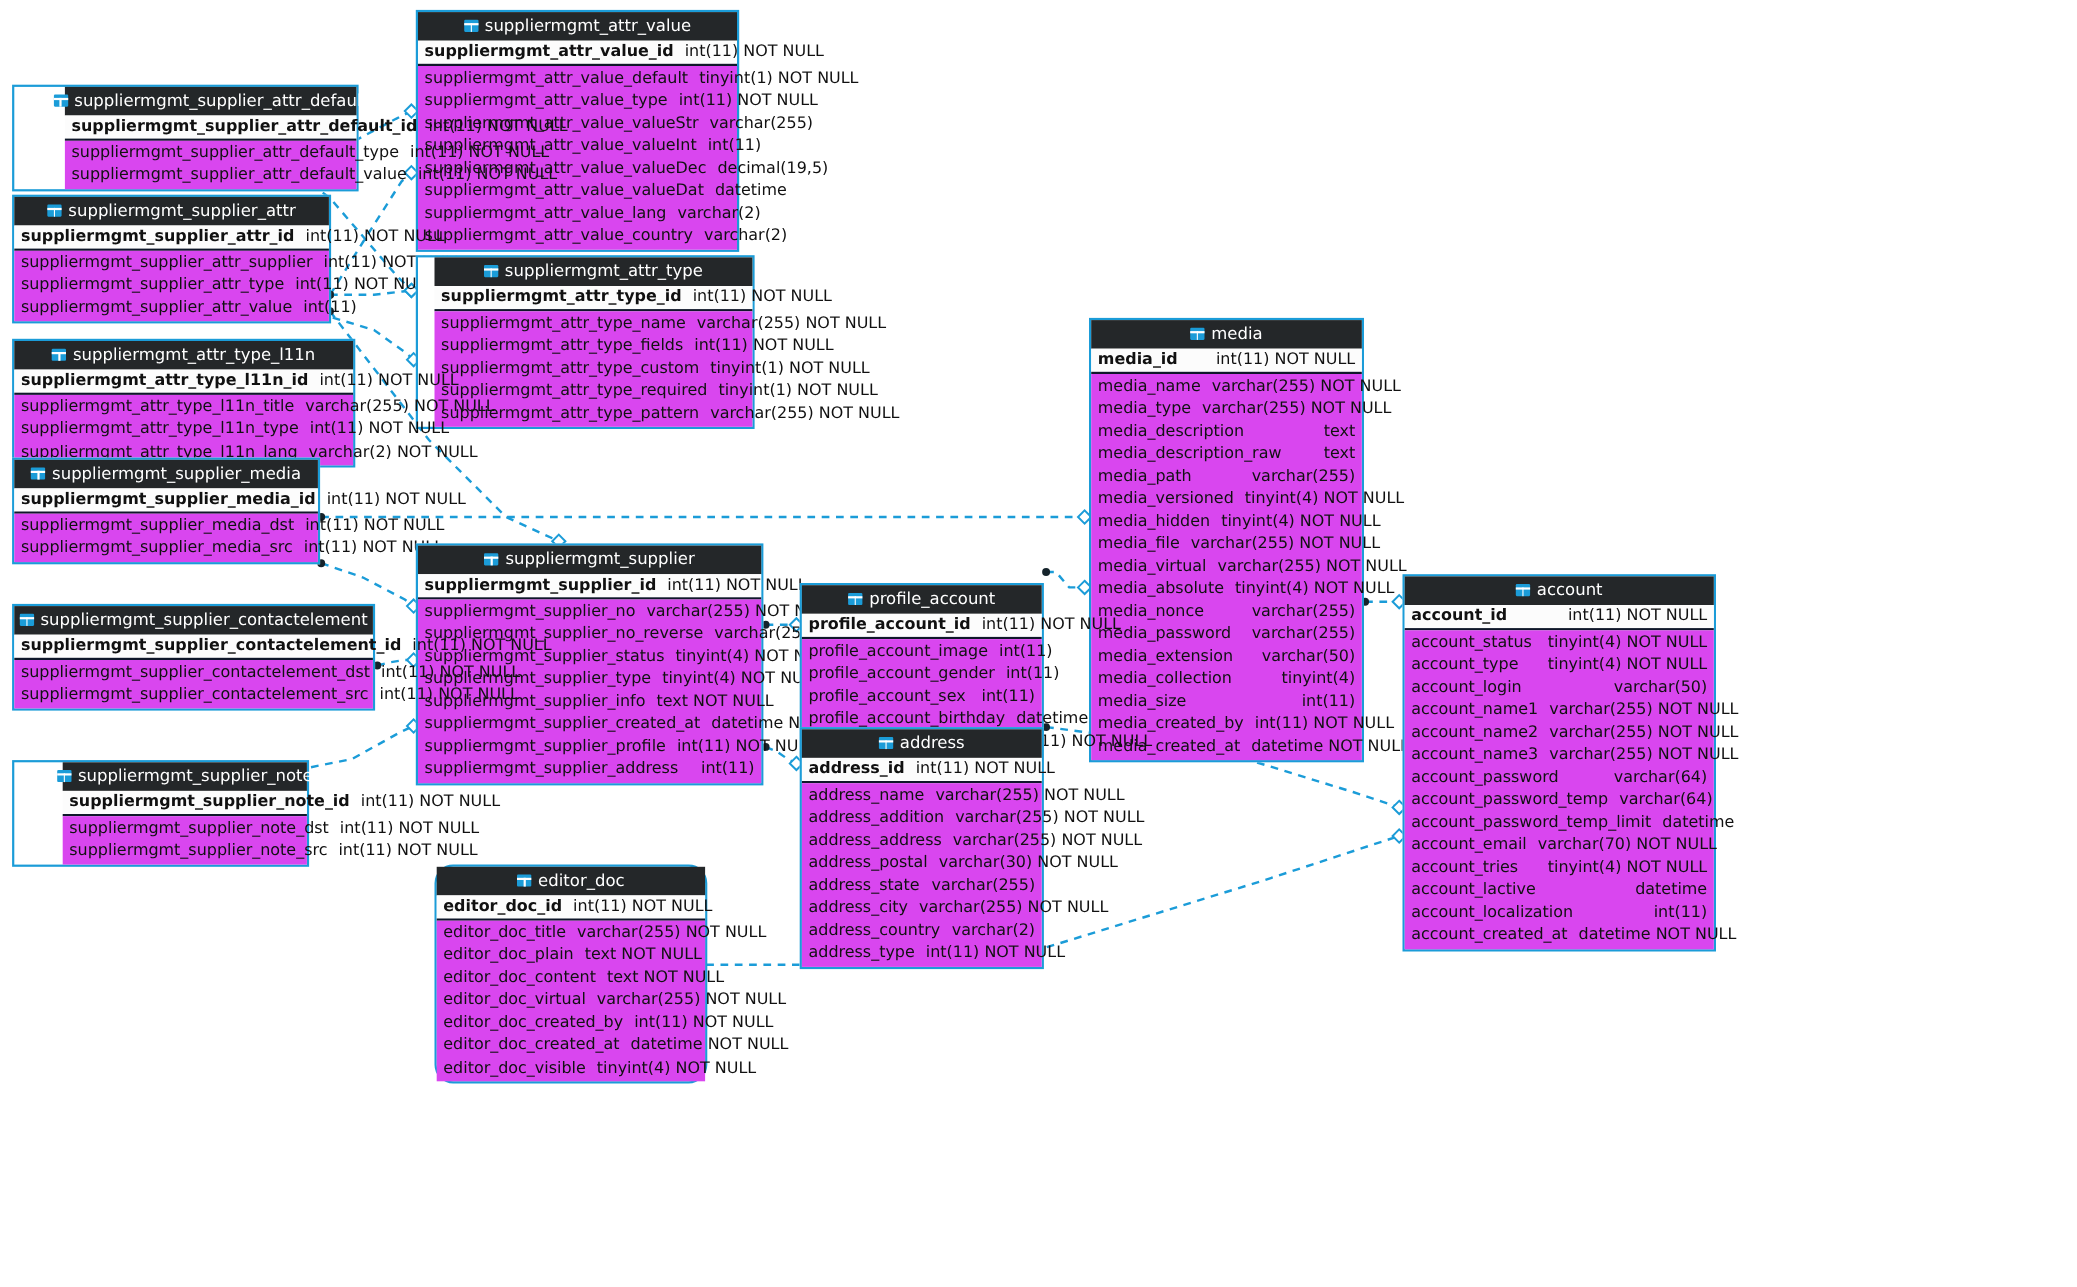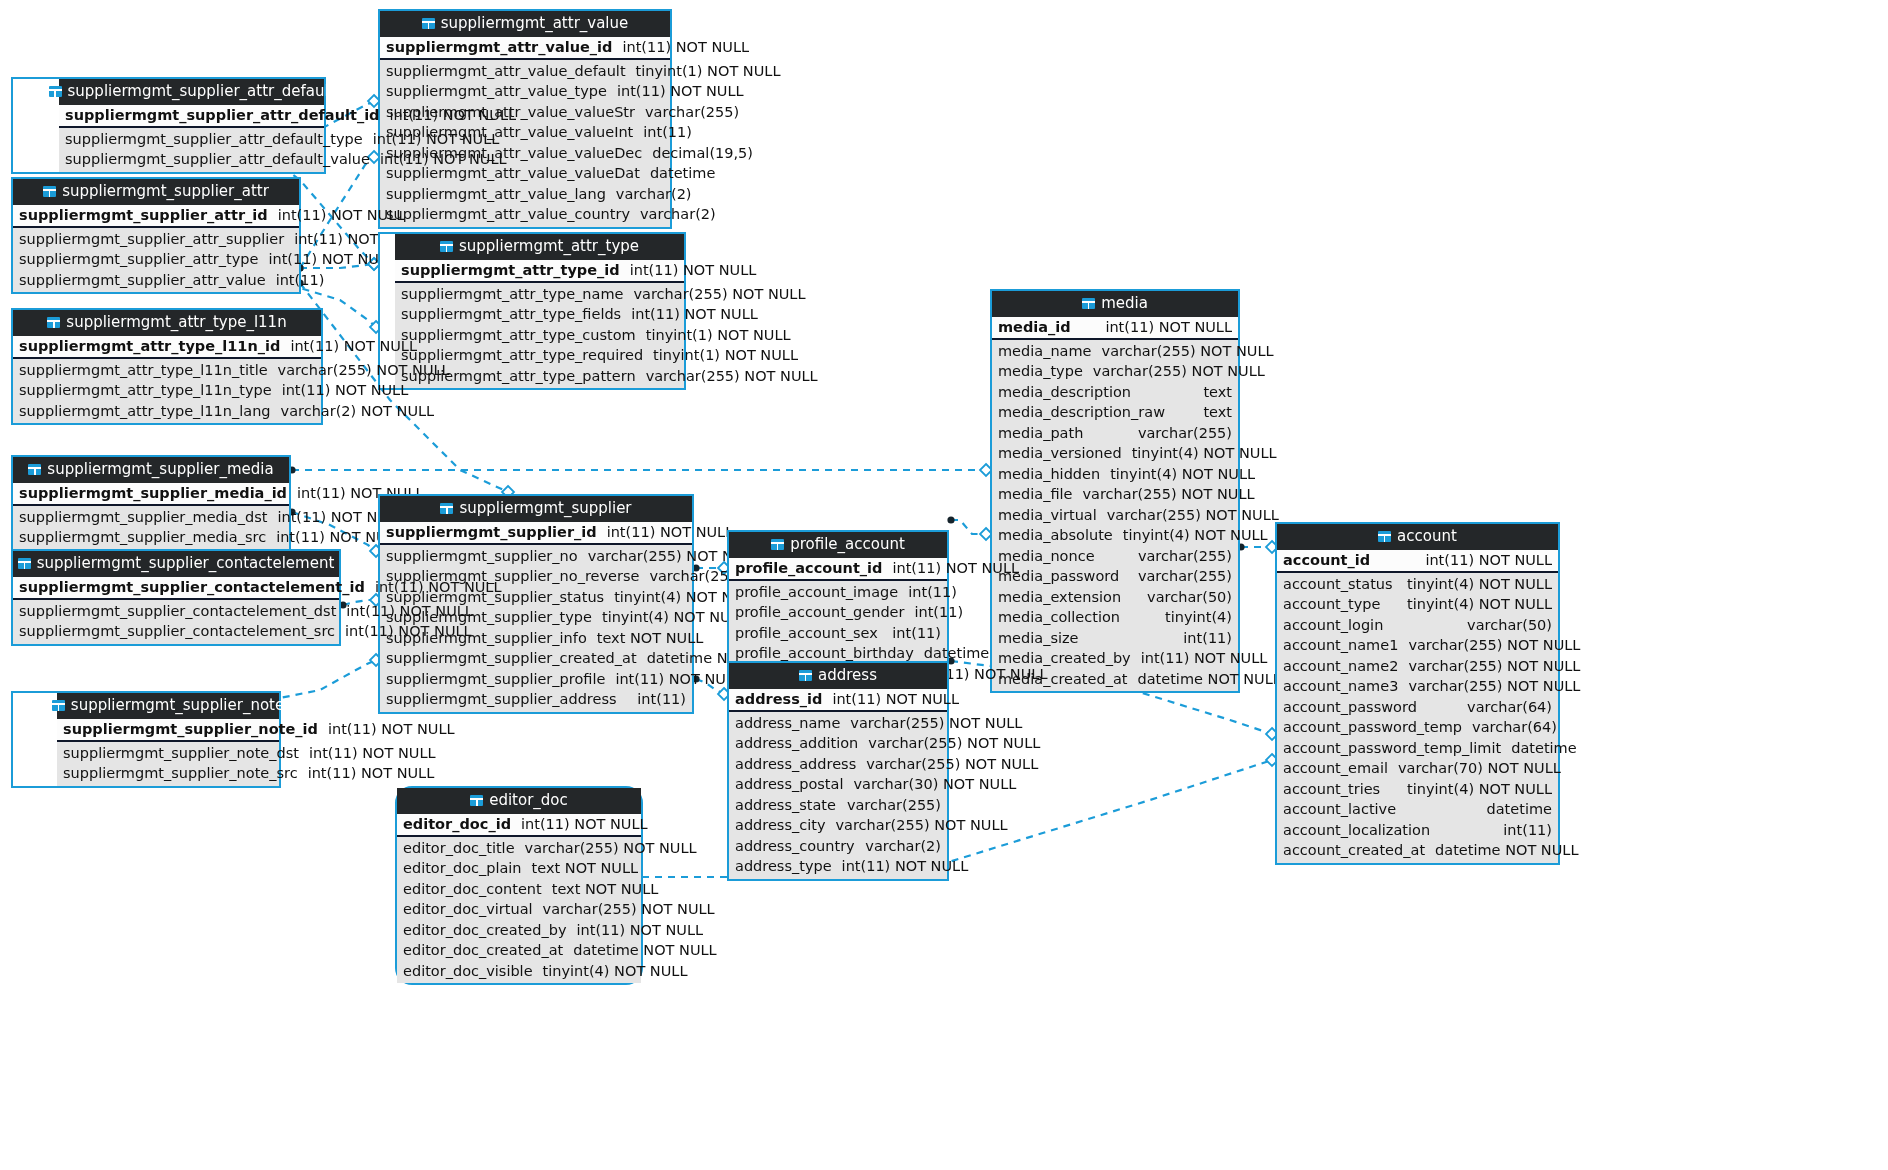--- a/index.html
+++ b/index.html
@@ -43,21 +43,21 @@
   .col{
     display:flex;justify-content:space-between;align-items:baseline;
     padding:3px 6px 3px 6px;
     white-space:nowrap;
     color:#111111;
     gap:10px;
   }
   .col .cname{font-weight:400;}
   .pk-row .cname{font-weight:bold;}
   .col .ctype{color:#111111;text-align:right;}
-  .cols{padding:1px 0 2px 0;background:#e5e5e5;}
+  .cols{padding:1px 0 2px 0;background:#d946ef;}
 </style>
 </head>
 <body>
 
 <div id="canvas">
   <svg id="edges" viewBox="0 0 1888 1170" xmlns="http://www.w3.org/2000/svg">
       <g>
         <path d="M262,152 L300,140 L360,108 L374,101" stroke="#1b9cd8" stroke-width="2.2" stroke-dasharray="7,6" fill="none"></path>
         <circle cx="262" cy="152" r="3.6" fill="#15232b"></circle>
         <polygon points="374,95 380,101 374,107 368,101" fill="#ffffff" stroke="#1b9cd8" stroke-width="1.8"></polygon>
@@ -355,21 +355,21 @@
         <div class="col">
           <span class="cname">media_created_by</span>
           <span class="ctype">int(11) NOT NULL</span>
         </div>
         <div class="col">
           <span class="cname">media_created_at</span>
           <span class="ctype">datetime NOT NULL</span>
         </div>
       </div>
     </div>
-    <div class="entity" style="left: 11px; top: 455px; width: 280px;">
+    <div class="entity" style="left: 11px; top: 416px; width: 280px;">
       <div class="ent-header">
         <span class="tbl-icon"></span>
         <span>suppliermgmt_supplier_media</span>
       </div>
       <div class="col pk-row">
         <span class="cname">suppliermgmt_supplier_media_id</span>
         <span class="ctype">int(11) NOT NULL</span>
       </div>
       <div class="cols">
         <div class="col">

